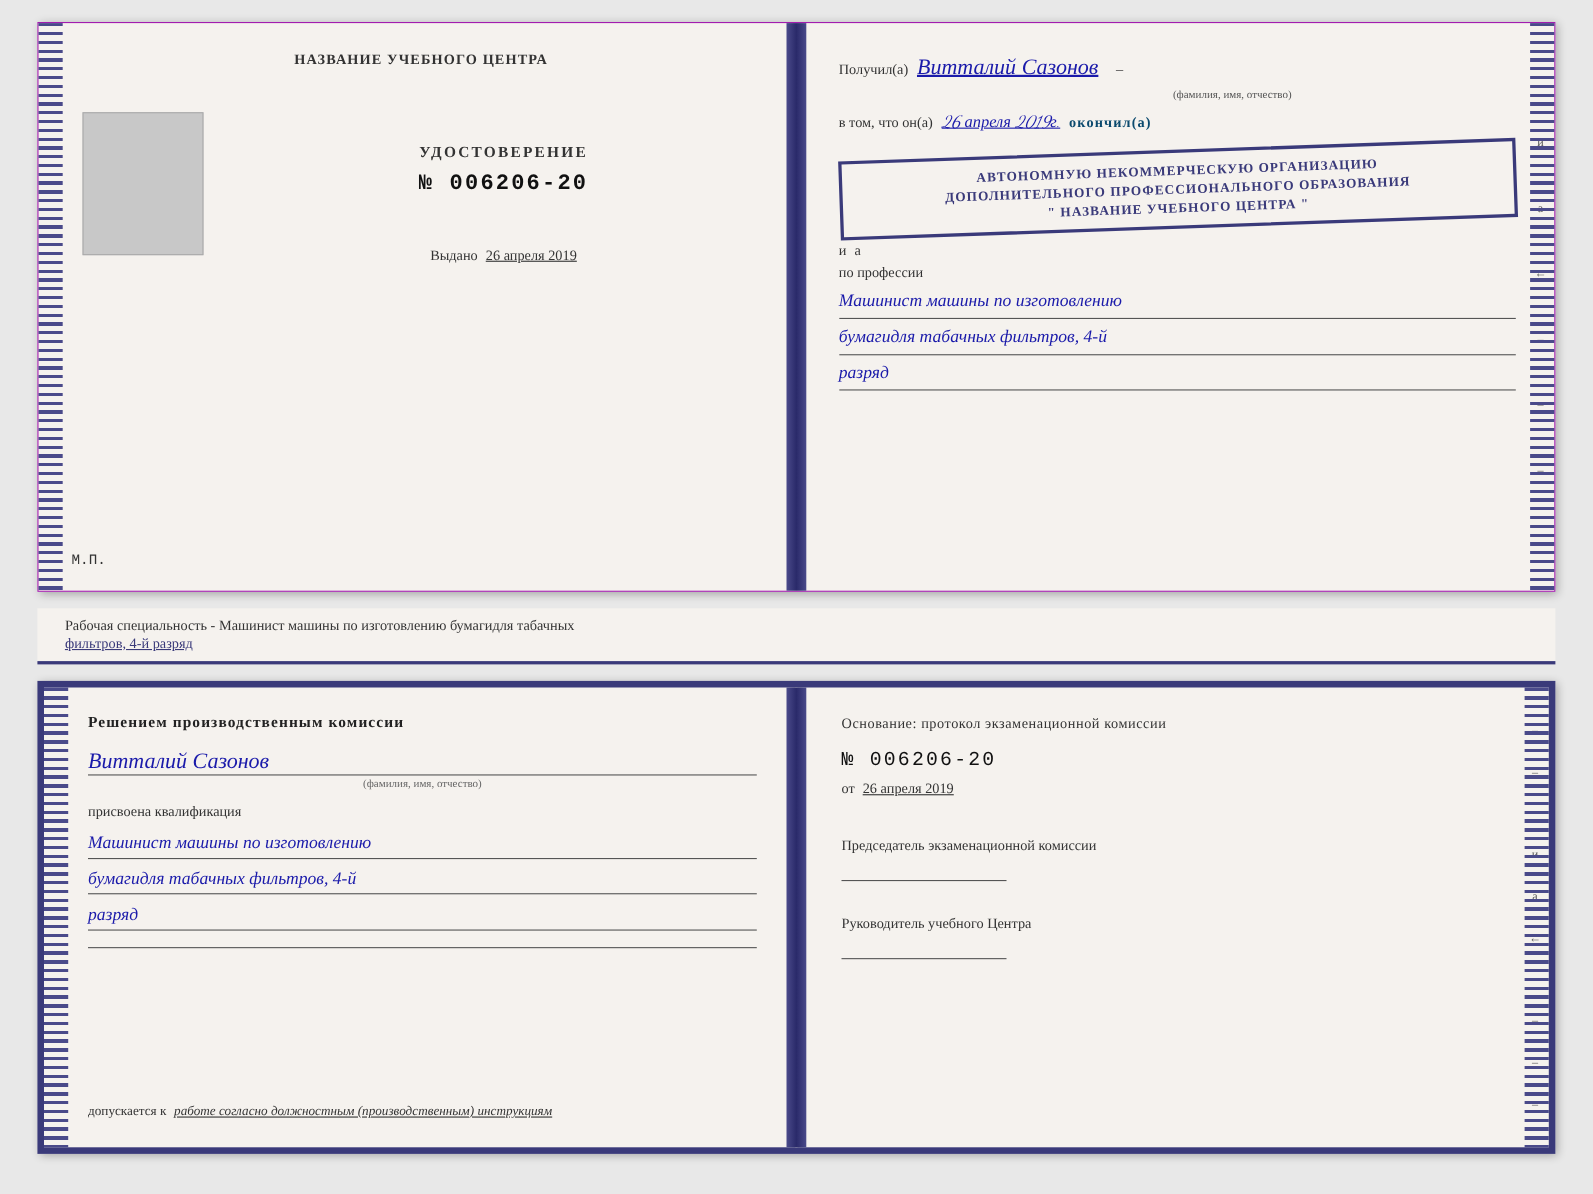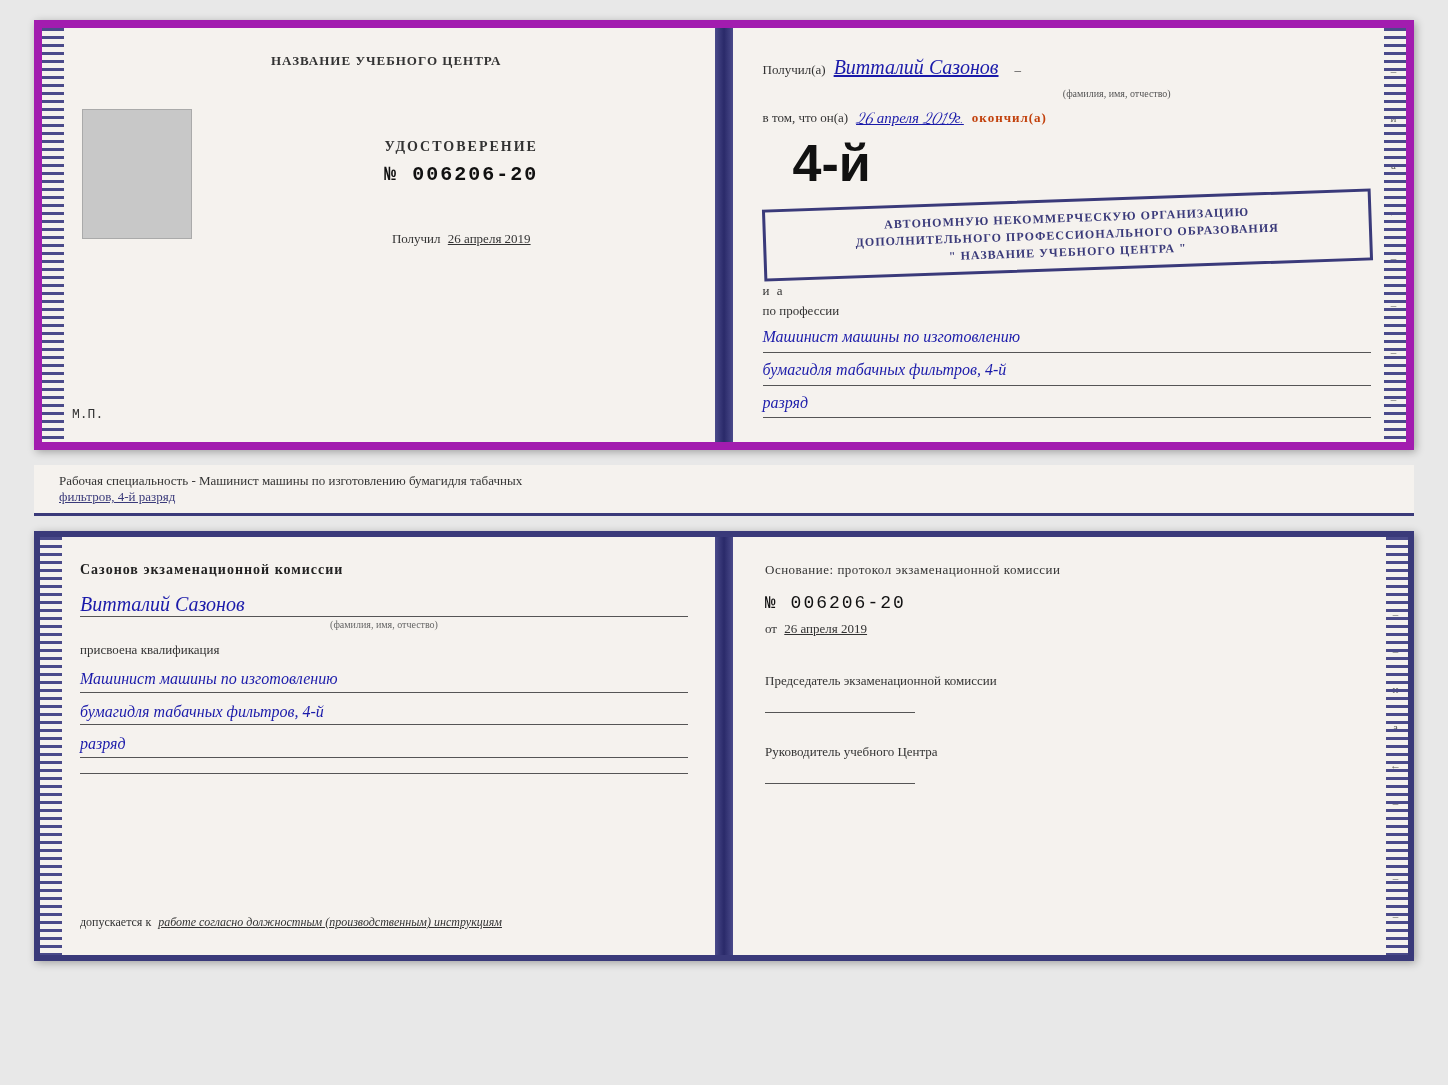--- a/index.html
+++ b/index.html
@@ -11,23 +11,23 @@
       display: flex;
       flex-direction: column;
       align-items: center;
       padding: 20px;
       gap: 15px;
     }
 
     
     .document-top {
       width: 1380px;
-      height: 430px;
+      height: 518px;
       background: #f5f2ee;
-      border: 8px solid #a21caf;
+      border: 1px solid #a21caf;
       display: flex;
       position: relative;
       box-shadow: 2px 2px 8px rgba(0,0,0,0.3);
     }
 
     
     .spine {
       width: 18px;
       background: linear-gradient(to right, #4a4a8a, #2a2a6a, #4a4a8a);
       flex-shrink: 0;
@@ -367,21 +367,21 @@
     <div class="left-body">
       <div class="photo-placeholder"></div>
 
       <div class="left-text-block">
         <div style="text-align:center; margin-top: 30px;">
           <div class="cert-title">УДОСТОВЕРЕНИЕ</div>
           <div class="cert-number">№ 006206-20</div>
         </div>
 
         <div class="issued-line" style="margin-top: 30px;">
-          <span>Получил</span>
+          <span>Выдано</span>
           <span style="text-decoration: underline; margin-left: 4px;">26 апреля 2019</span>
         </div>
       </div>
     </div>
 
     <div class="mp-label">М.П.</div>
   </div>
 
   <div class="spine"></div>
 
@@ -390,26 +390,23 @@
     <div class="right-row">
       <span style="font-size:13px; color:#333;">Получил(а)</span>
       <span class="handwritten" style="font-size:20px; text-decoration: underline; margin: 0 4px;">Витталий Сазонов</span>
       <span style="font-size:13px; color:#333; margin-left:8px;">–</span>
     </div>
     <div class="field-label-small" style="margin-left: 100px; margin-bottom: 10px;">(фамилия, имя, отчество)</div>
 
     <div class="right-row" style="align-items: center; gap: 8px;">
       <span style="font-size:13px; color:#333;">в том, что он(а)</span>
       <span class="handwritten" style="font-size:15px; text-decoration: underline;">26 апреля 2019г.</span>
-      <span style="font-size:13px; color:#c2410c; font-weight: bold; letter-spacing:1px;">окончил(а)</span>
-    </div>
-
-    <div style="font-size: 52px; font-weight: bold; font-family: Arial, sans-serif; color: #111; line-height:1; margin: 2px 0 2px 30px;">
-      <span>4-й</span>
-    </div>
+      <span style="font-size:13px; color:#0c4a6e; font-weight: bold; letter-spacing:1px;">окончил(а)</span>
+    </div>
+
 
     <div class="stamp-box">
       <div>АВТОНОМНУЮ НЕКОММЕРЧЕСКУЮ ОРГАНИЗАЦИЮ</div>
       <div>ДОПОЛНИТЕЛЬНОГО ПРОФЕССИОНАЛЬНОГО ОБРАЗОВАНИЯ</div>
       <div>" НАЗВАНИЕ УЧЕБНОГО ЦЕНТРА "</div>
     </div>
 
     <div style="font-size:13px; color:#333; margin: 4px 0;">
       <span>и</span>
       <span style="margin-left:4px;">а</span>
@@ -440,21 +437,21 @@
   <span>Рабочая специальность - Машинист машины по изготовлению бумагидля табачных</span>
   <br>
   <span class="underline-text">фильтров, 4-й разряд</span>
 </div>
 
 <div class="document-bottom">
 
   <div class="left-page-deco"></div>
 
   <div class="doc-bottom-left" style="padding-left: 40px;">
-    <div class="section-title">Сазонов  экзаменационной  комиссии</div>
+    <div class="section-title">Решением  производственным  комиссии</div>
 
     <div class="handwritten-name">Витталий Сазонов</div>
     <div class="small-caption">(фамилия, имя, отчество)</div>
 
     <div class="qual-label">присвоена квалификация</div>
 
     <div class="qual-handwritten">Машинист машины по изготовлению</div>
     <div class="qual-handwritten">бумагидля табачных фильтров, 4-й</div>
     <div class="qual-handwritten">разряд</div>
 

